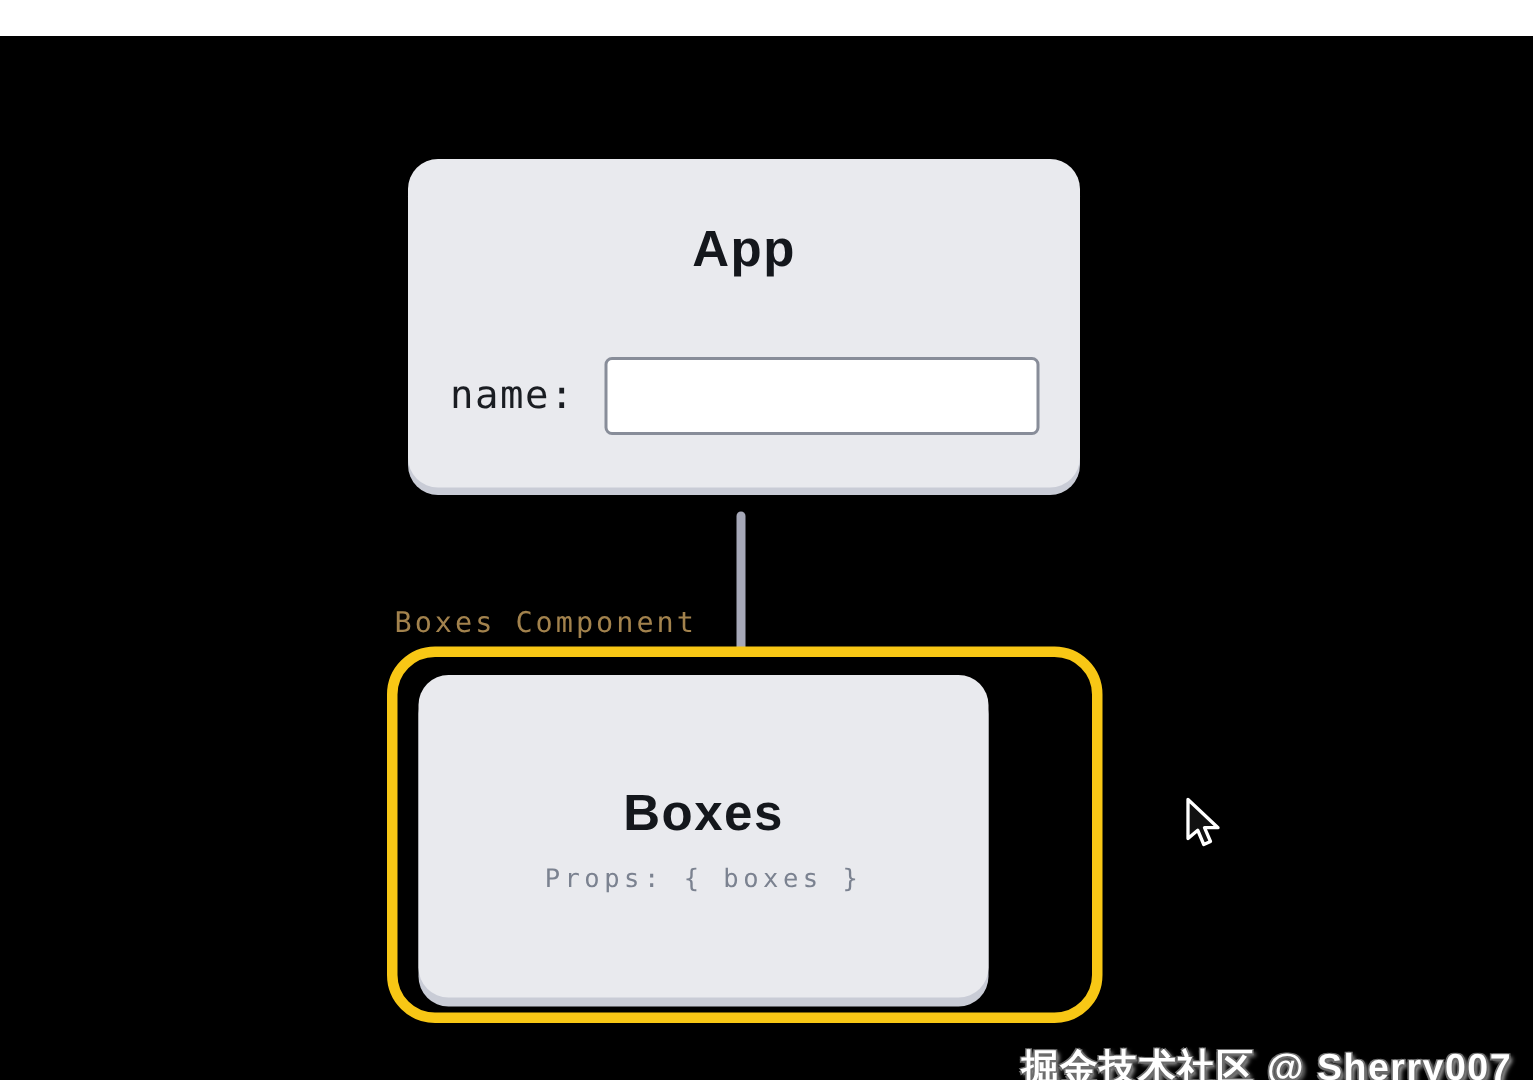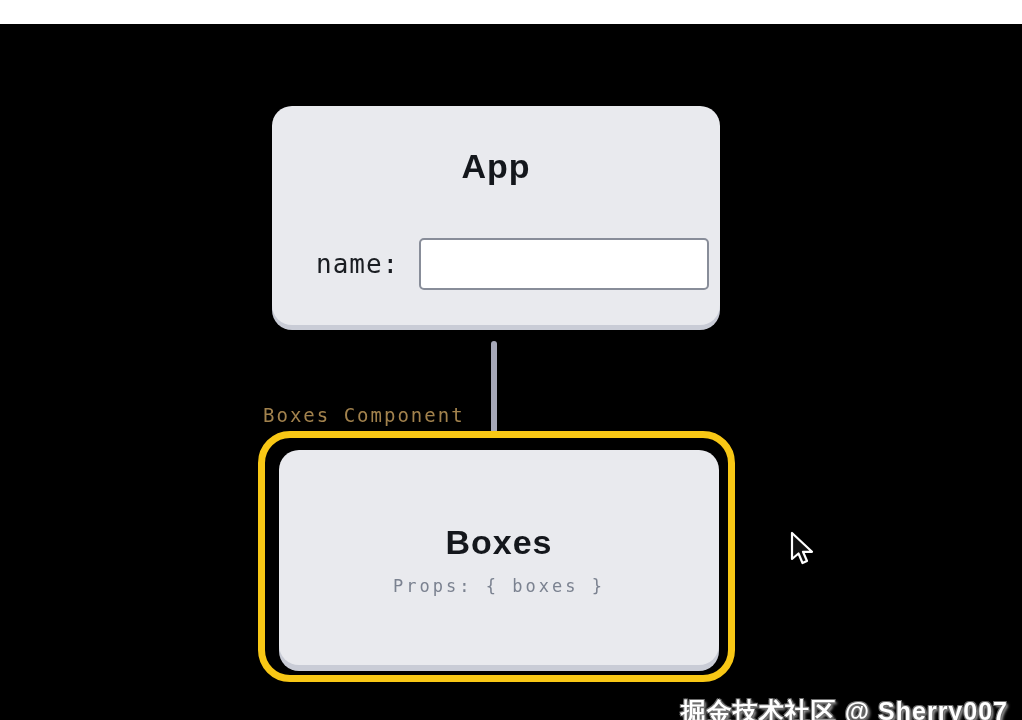--- a/index.html
+++ b/index.html
@@ -32,21 +32,21 @@
     font-family: "Liberation Sans", sans-serif;
     font-weight: 700;
     font-size: 34px;
     line-height: 44px;
     color: #14171c;
     letter-spacing: 1px;
   }
   .name-row {
     display: flex;
     align-items: center;
-    padding-left: 44px;
+    padding-left: 28px;
     margin-top: 50px;
   }
   .name-label {
     font-family: "DejaVu Sans Mono", monospace;
     font-size: 26px;
     color: #1a1d22;
     letter-spacing: 1px;
   }
   .name-input {
     margin-left: 20px;
@@ -92,21 +92,21 @@
     width: 477px;
     height: 251px;
     border: 7px solid #f8c715;
     border-radius: 32px;
     background: transparent;
   }
   .boxes-card {
     position: absolute;
     left: 279px;
     top: 426px;
-    width: 440px;
+    width: 380px;
     height: 215px;
     background: #e9eaee;
     border-radius: 20px;
     box-shadow: 0 6px 0 #c9ccd6;
     display: flex;
     flex-direction: column;
     align-items: center;
     justify-content: center;
   }
   .props-text {

